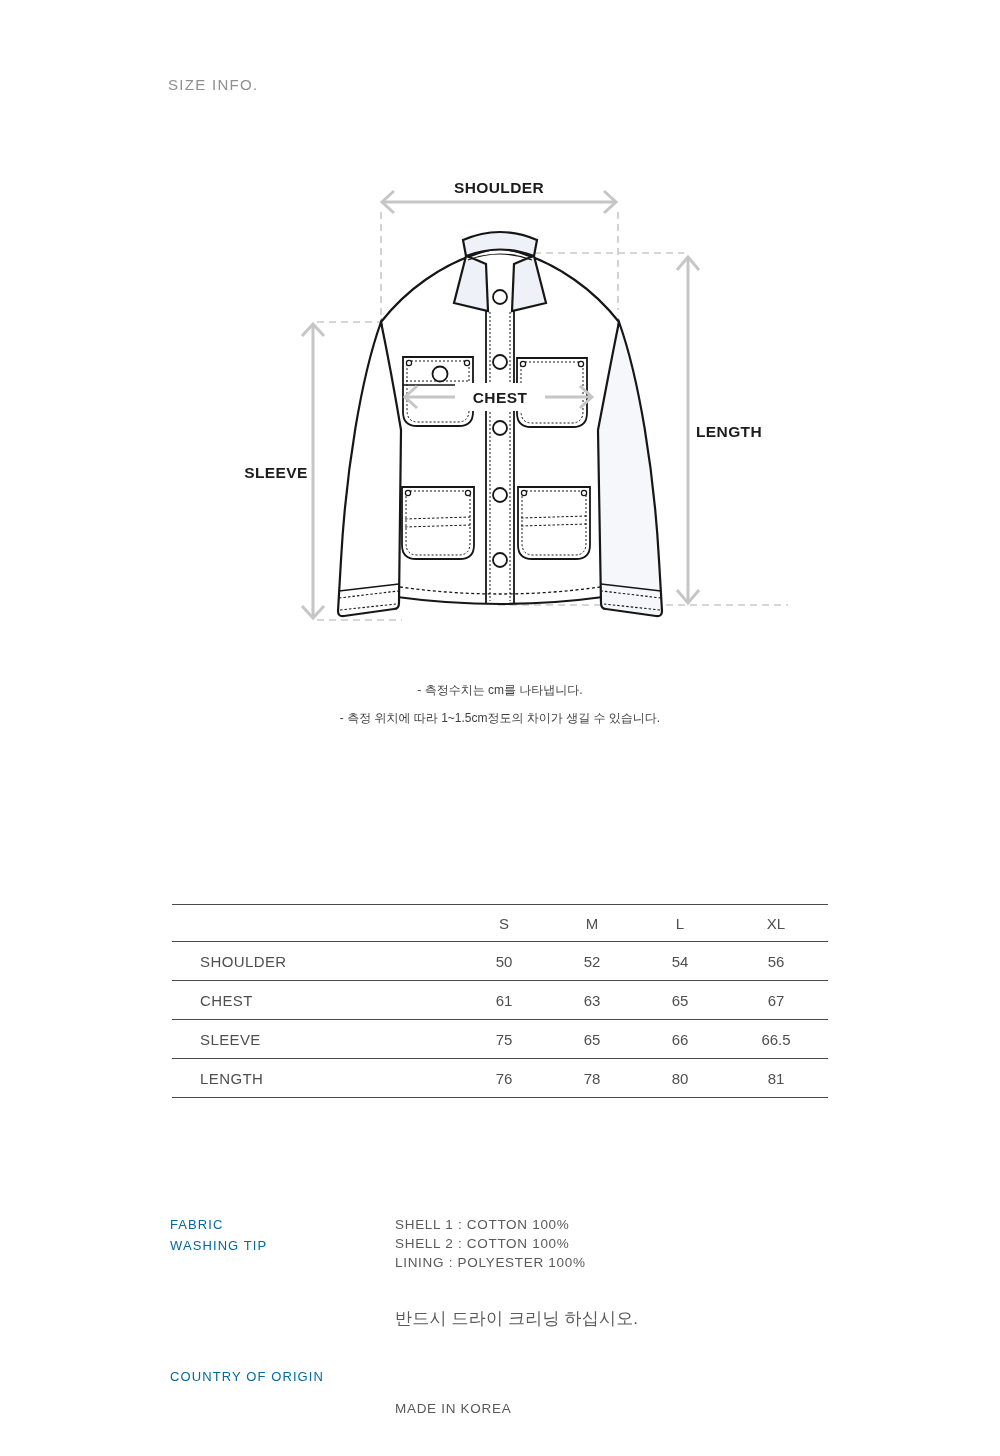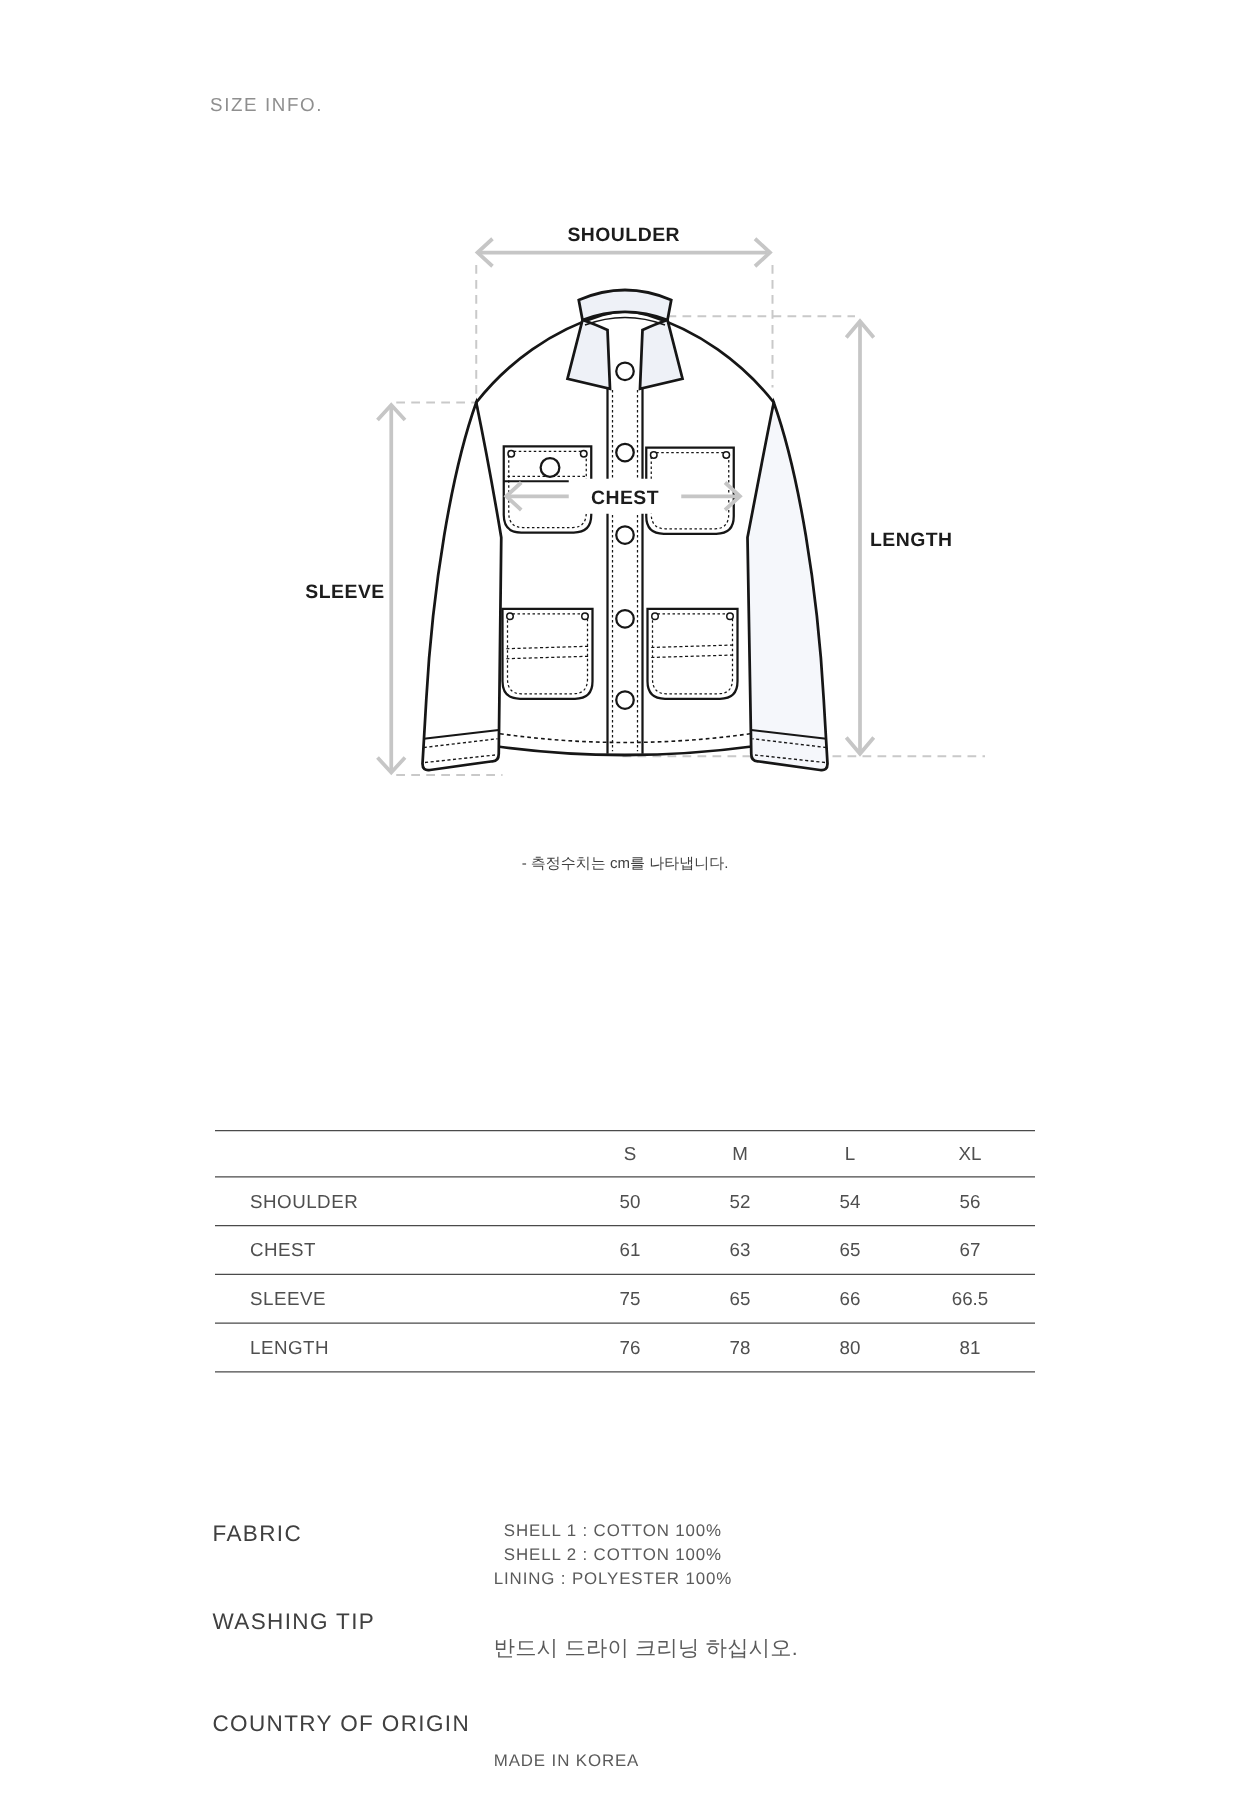--- a/index.html
+++ b/index.html
@@ -5,21 +5,21 @@
   html,body{margin:0;padding:0;background:#ffffff;}
   .page{
     position:relative;width:988px;height:1456px;background:#ffffff;
     font-family:"Liberation Sans", sans-serif;overflow:hidden;
   }
   .abs{position:absolute;}
   .page-title{
     left:168px;top:76px;font-size:15px;color:#8f8f8f;letter-spacing:1.3px;font-weight:500;
   }
   .section-label{
-    font-size:18px;color:#404040;letter-spacing:1.1px;font-weight:500;
+    font-size:13px;color:#0369a1;letter-spacing:1.1px;font-weight:500;
   }
   .diagram{left:230px;top:160px;width:560px;height:505px;}
   .notes{
     left:0;top:676px;width:1000px;text-align:center;
     font-size:12px;color:#3f3f3f;line-height:28px;
   }
   .size-table{
     left:172px;top:904px;width:656px;border-collapse:collapse;table-layout:fixed;
     font-size:15px;color:#4f4f4f;
   }
@@ -163,20 +163,21 @@
       <text class="meas" x="269" y="33" text-anchor="middle">SHOULDER</text>
       <rect x="225" y="223" width="90" height="28" fill="#ffffff"></rect>
       <text class="meas" x="270" y="243" text-anchor="middle">CHEST</text>
       <text class="meas" x="46" y="318" text-anchor="middle">SLEEVE</text>
       <text class="meas" x="499" y="277" text-anchor="middle">LENGTH</text>
     </svg>
   </div>
 
   <div class="abs notes">
     <div>- 측정수치는 cm를 나타냅니다.</div>
+    <div>- 측정 위치에 따라 1~1.5cm정도의 차이가 생길 수 있습니다.</div>
   </div>
 
   <table class="abs size-table">
     <colgroup>
       <col class="c-label">
         <col class="c-s">
         <col class="c-m">
         <col class="c-l">
         <col class="c-xl">
     </colgroup>
@@ -215,25 +216,25 @@
         <td class="rowlabel">LENGTH</td>
         <td>76</td>
         <td>78</td>
         <td>80</td>
         <td>81</td>
       </tr>
     </tbody>
   </table>
 
   <div class="abs section-label detail-label" style="top:1217px;">FABRIC</div>
-  <div class="abs detail-value" style="top:1215px;text-align:center;">
+  <div class="abs detail-value" style="top:1215px;">
     <div>SHELL 1 : COTTON 100%</div>
     <div>SHELL 2 : COTTON 100%</div>
     <div>LINING : POLYESTER 100%</div>
   </div>
 
-  <div class="abs section-label detail-label" style="top:1287px;">WASHING TIP</div>
+  <div class="abs section-label detail-label" style="top:1238px;">WASHING TIP</div>
   <div class="abs detail-value korean" style="top:1309px;">반드시 드라이 크리닝 하십시오.</div>
 
   <div class="abs section-label detail-label" style="top:1369px;">COUNTRY OF ORIGIN</div>
   <div class="abs detail-value" style="top:1399px;">MADE IN KOREA</div>
 
 </div>
 
 </body></html>

